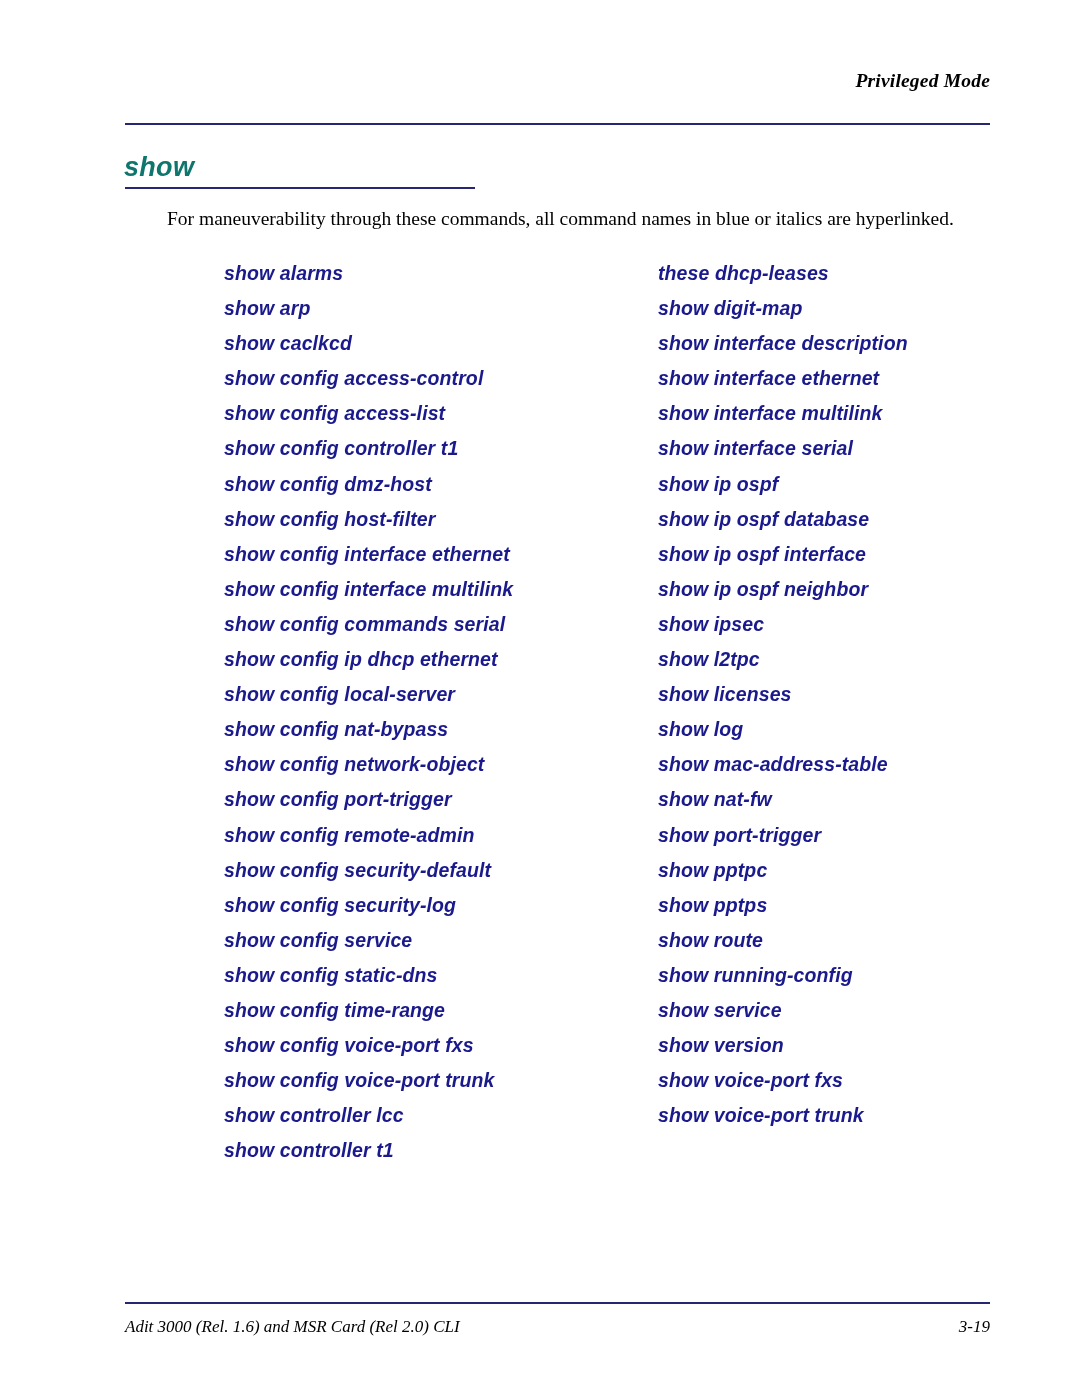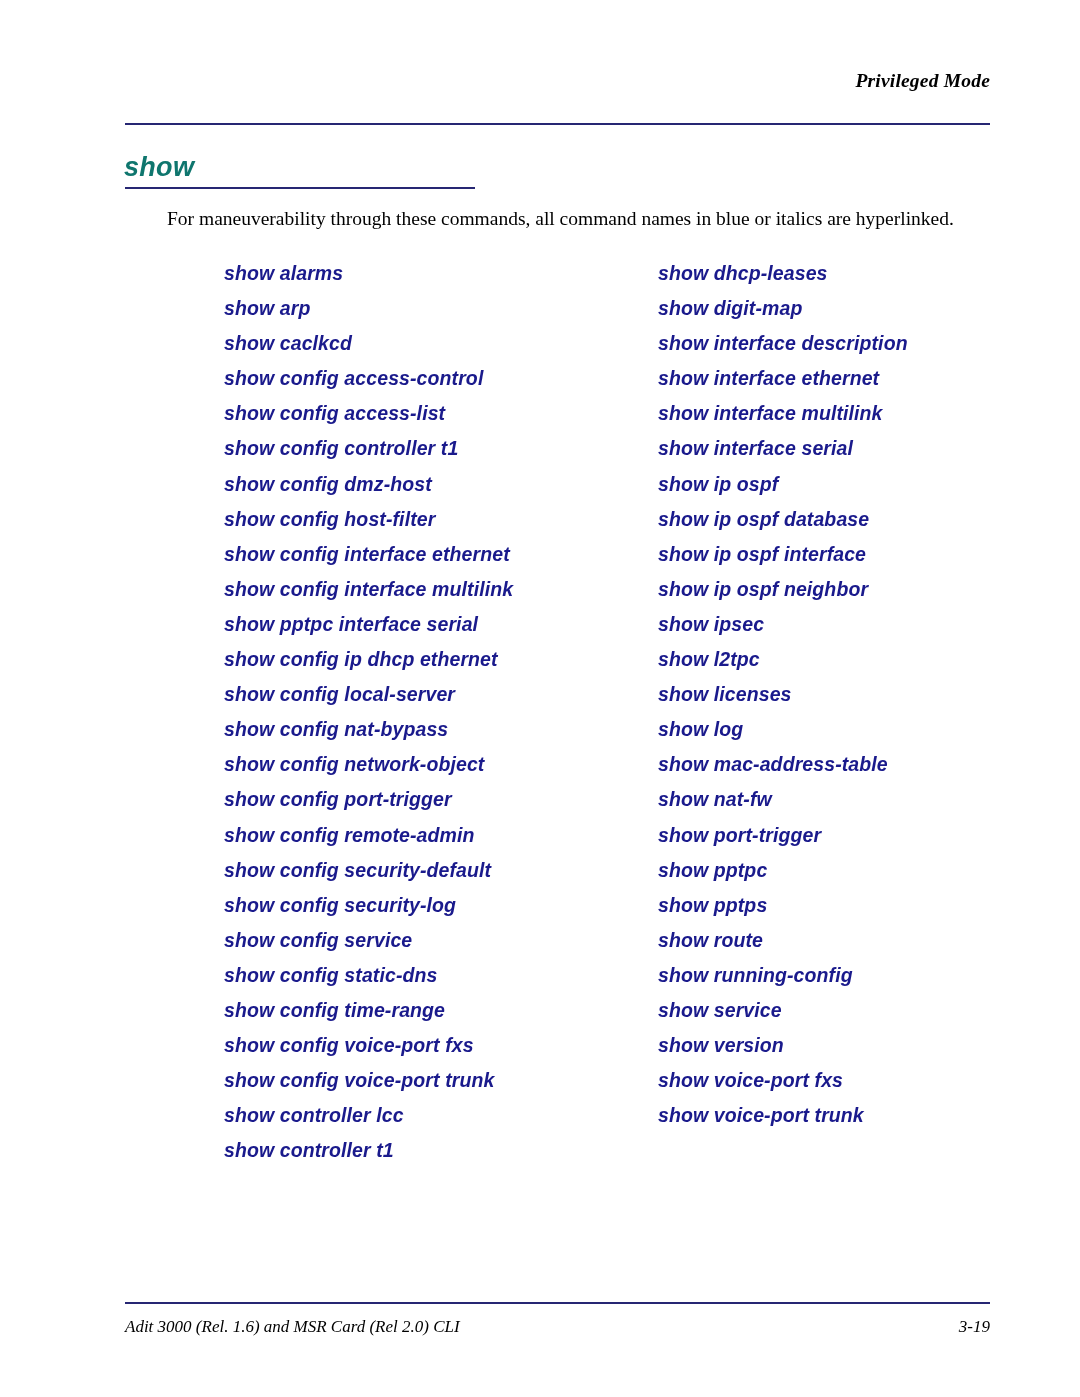--- a/index.html
+++ b/index.html
@@ -160,39 +160,39 @@
         <a class="cmd" href="#">show alarms</a>
         <a class="cmd" href="#">show arp</a>
         <a class="cmd" href="#">show caclkcd</a>
         <a class="cmd" href="#">show config access-control</a>
         <a class="cmd" href="#">show config access-list</a>
         <a class="cmd" href="#">show config controller t1</a>
         <a class="cmd" href="#">show config dmz-host</a>
         <a class="cmd" href="#">show config host-filter</a>
         <a class="cmd" href="#">show config interface ethernet</a>
         <a class="cmd" href="#">show config interface multilink</a>
-        <a class="cmd" href="#">show pptpc interface serial</a>
+        <a class="cmd" href="#">show config commands serial</a>
         <a class="cmd" href="#">show config ip dhcp ethernet</a>
         <a class="cmd" href="#">show config local-server</a>
         <a class="cmd" href="#">show config nat-bypass</a>
         <a class="cmd" href="#">show config network-object</a>
         <a class="cmd" href="#">show config port-trigger</a>
         <a class="cmd" href="#">show config remote-admin</a>
         <a class="cmd" href="#">show config security-default</a>
         <a class="cmd" href="#">show config security-log</a>
         <a class="cmd" href="#">show config service</a>
         <a class="cmd" href="#">show config static-dns</a>
         <a class="cmd" href="#">show config time-range</a>
         <a class="cmd" href="#">show config voice-port fxs</a>
         <a class="cmd" href="#">show config voice-port trunk</a>
         <a class="cmd" href="#">show controller lcc</a>
         <a class="cmd" href="#">show controller t1</a>
       </div>
     <div class="col col-right">
-        <a class="cmd" href="#">show dhcp-leases</a>
+        <a class="cmd" href="#">these dhcp-leases</a>
         <a class="cmd" href="#">show digit-map</a>
         <a class="cmd" href="#">show interface description</a>
         <a class="cmd" href="#">show interface ethernet</a>
         <a class="cmd" href="#">show interface multilink</a>
         <a class="cmd" href="#">show interface serial</a>
         <a class="cmd" href="#">show ip ospf</a>
         <a class="cmd" href="#">show ip ospf database</a>
         <a class="cmd" href="#">show ip ospf interface</a>
         <a class="cmd" href="#">show ip ospf neighbor</a>
         <a class="cmd" href="#">show ipsec</a>

